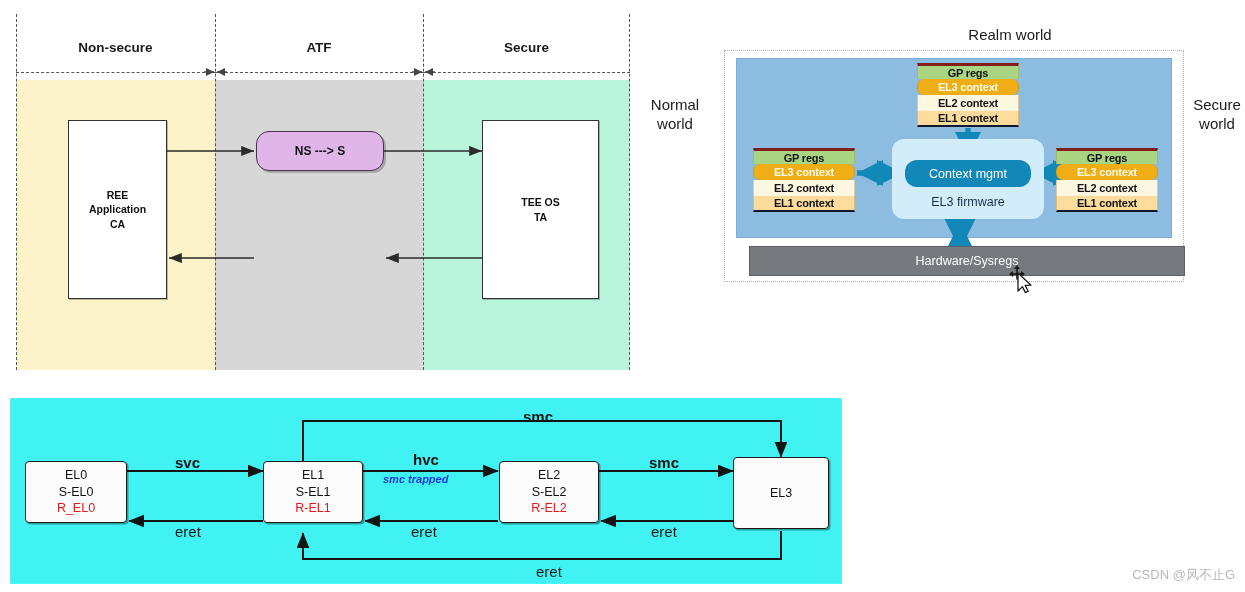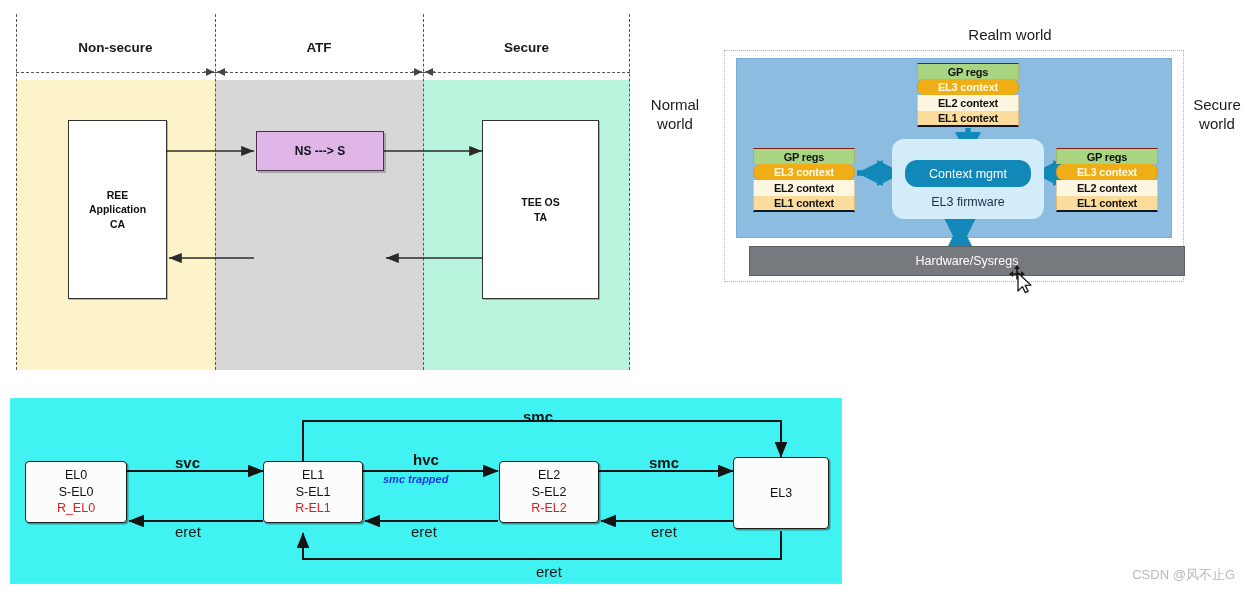--- a/index.html
+++ b/index.html
@@ -152,21 +152,21 @@
   .f2-cell {
     height: 16px;
     box-sizing: border-box;
     display: flex; align-items: center; justify-content: center;
     font-size: 11px;
     font-weight: bold;
     letter-spacing: -0.2px;
     border-left: 1px solid rgba(150,130,60,.35);
     border-right: 1px solid rgba(150,130,60,.35);
   }
-  .c-gp  { background: #a9d582; color: #111; border-top: 1px solid #7f1d1d; }
+  .c-gp  { background: #a9d582; color: #111; border-top: 3px solid #7f1d1d; }
   .c-el3 { background: #f0ae16; color: #fdfbe8; border-radius: 7px; }
   .c-el2 { background: #fdf6e0; color: #111; }
   .c-el1 { background: #fbdc9c; color: #111; border-bottom: 2px solid #0f172a; }
 
   .f2-hw {
     position: absolute;
     left: 116px; top: 232px;
     width: 436px; height: 30px;
     background: #76797e;
     border: 1px solid #5d6065;
@@ -306,21 +306,21 @@
       </div>
     </div>
 
     <div class="f1-box" style="left:474px;top:106px;width:117px;height:179px;justify-content:center;">
       <div>
         <div>TEE OS</div>
         <div>TA</div>
       </div>
     </div>
 
-    <div class="f1-pbox" style="left:248px;top:117px;width:128px;height:40px;">NS ---&gt; S</div>
+    <div class="f1-pbox" style="left:248px;top:117px;width:128px;height:40px;border-radius:13px;">NS ---&gt; S</div>
 
   </div>
 
   <div id="fig2">
 
     <div class="f2-realm-label">Realm world</div>
 
     <div class="f2-outer"></div>
     <div class="f2-blue"></div>
 

